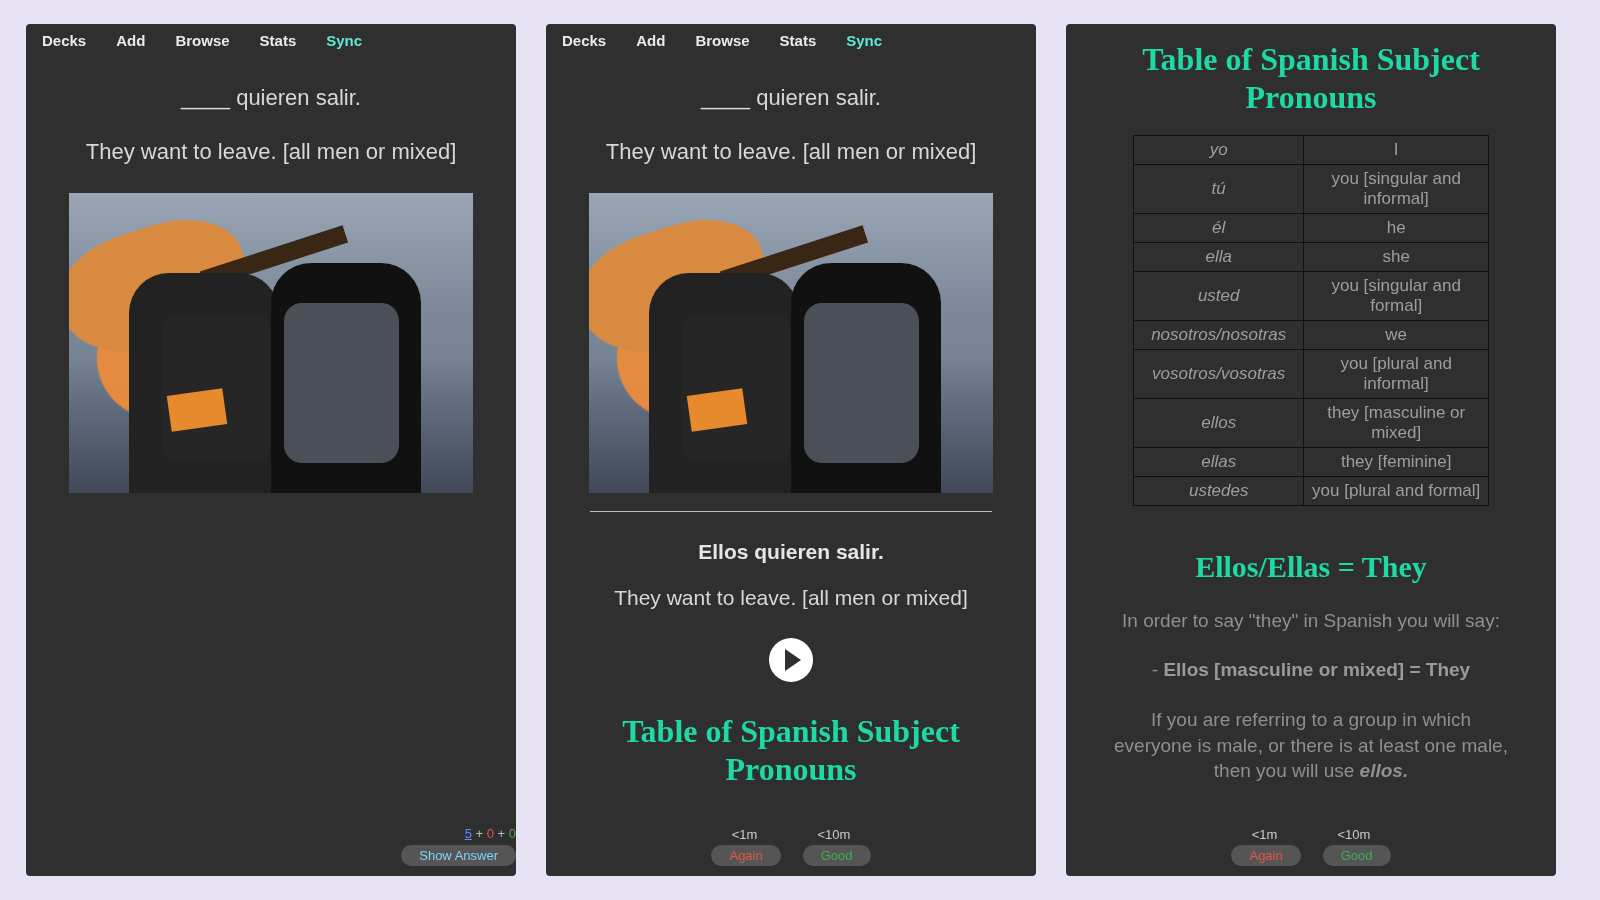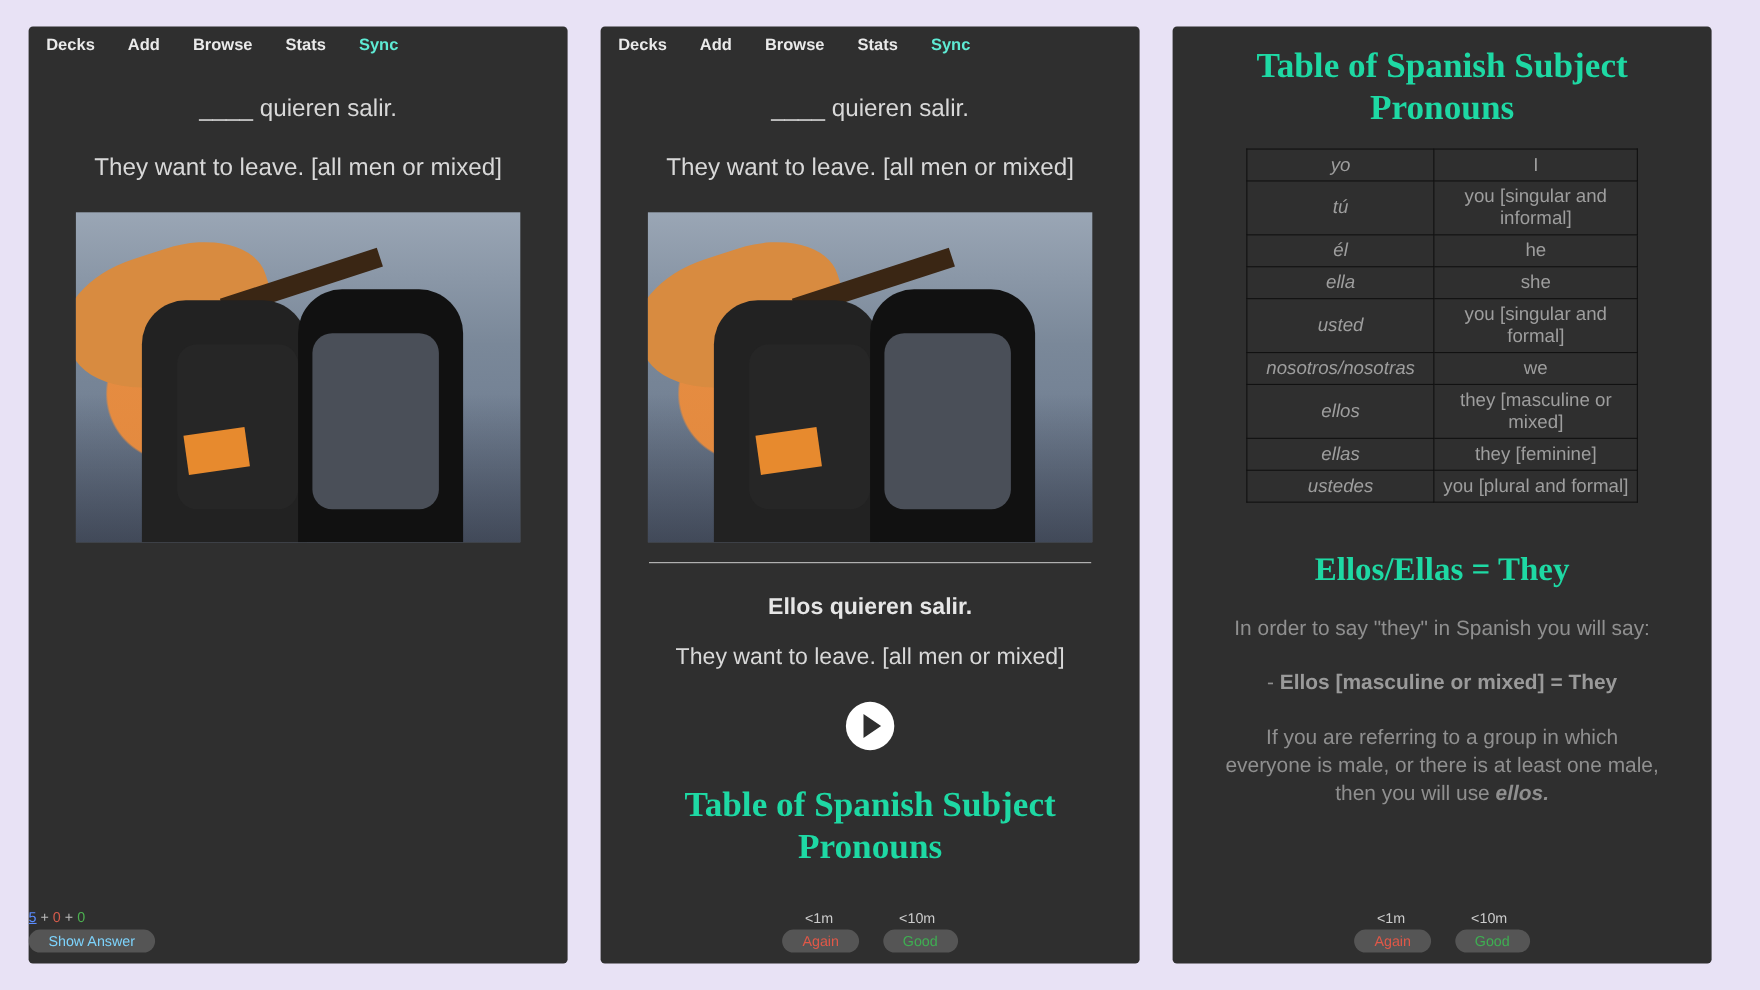--- a/index.html
+++ b/index.html
@@ -155,21 +155,21 @@
     color:#8f8f8f;
     font-size:19px;
     margin-top:24px;
     line-height:1.35;
     padding:0 14px;
   }
   .body-text b { color:#9a9a9a; font-weight:bold; }
   .body-text .em { font-style:italic; font-weight:bold; }
   .footer {
     position:absolute; left:0; right:0; bottom:10px;
-    text-align:left;
+    text-align:right;
     font-size:13px;
   }
   .counts { color:#bbb; margin-bottom:4px; }
   .counts .blue { color:#5a8cff; text-decoration:underline; }
   .counts .red { color:#d45b4b; }
   .counts .green { color:#4caf50; }
   .pill {
     display:inline-block;
     background:#555;
     border-radius:14px;
@@ -283,20 +283,24 @@
           </tr>
           <tr>
             <td>usted</td>
             <td>you [singular and formal]</td>
           </tr>
           <tr>
             <td>nosotros/nosotras</td>
             <td>we</td>
           </tr>
           <tr>
+            <td>vosotros/vosotras</td>
+            <td>you [plural and informal]</td>
+          </tr>
+          <tr>
             <td>ellos</td>
             <td>they [masculine or mixed]</td>
           </tr>
           <tr>
             <td>ellas</td>
             <td>they [feminine]</td>
           </tr>
           <tr>
             <td>ustedes</td>
             <td>you [plural and formal]</td>

